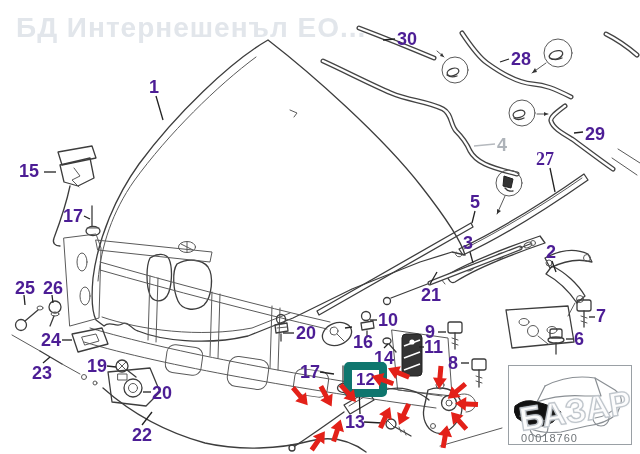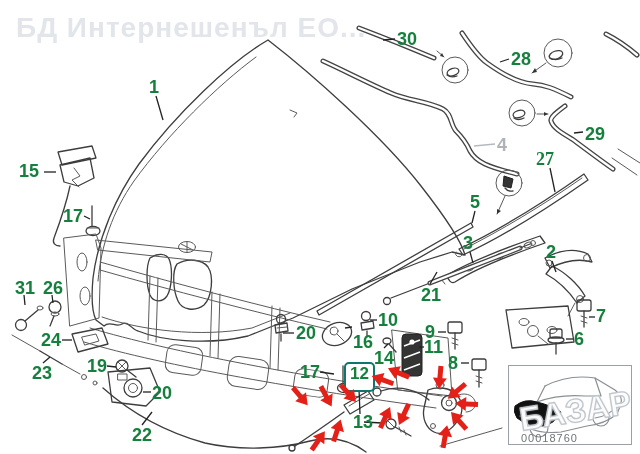--- a/index.html
+++ b/index.html
@@ -1,25 +1,25 @@
 <!DOCTYPE html>
 <html><head>
 <meta charset="utf-8">
 <style>
   html,body{margin:0;padding:0;background:#ffffff;}
   #stage{position:relative;width:640px;height:454px;background:#ffffff;overflow:hidden;
          font-family:"Liberation Sans", sans-serif;}
   #artwork{position:absolute;left:0;top:0;}
   .wm-top{position:absolute;left:16px;top:12px;font-size:28px;font-weight:700;
           letter-spacing:1px;color:#e2e6eb;white-space:nowrap;user-select:none;}
-  .plabel{position:absolute;font-size:18px;font-weight:700;color:#15803d;line-height:1;
+  .plabel{position:absolute;font-size:18px;font-weight:700;color:#4c1d95;line-height:1;
           white-space:nowrap;}
   .plabel.gray{color:#aeb3b9;}
-  .plabel.boxed{border:2px solid #0f766e;border-radius:5px;background:#ffffff;
-                padding:1px 4px 8px 4px;font-size:17px;}
+  .plabel.boxed{border:8px solid #0f766e;border-radius:5px;background:#ffffff;
+                padding:1px 4px 1px 4px;font-size:17px;}
   .red-arrow{position:absolute;width:26px;height:16px;}
   .copyright{position:absolute;left:20px;top:432px;font-size:14px;font-weight:700;color:#2b2b2b;}
   .thumb-box{position:absolute;left:508px;top:365px;width:122px;height:78px;
              border:1px solid #9aa0a5;background:#ffffff;}
   .thumb-num{position:absolute;left:12px;top:66px;font-size:11px;color:#6f7478;letter-spacing:1px;}
   .wm-bazar{position:absolute;left:519px;top:392px;font-size:33px;font-weight:700;
             color:rgba(255,255,255,0.93);-webkit-text-stroke:1.3px #c0c6cc;
             text-shadow:0 0 2px #cdd2d7;transform:rotate(-9deg);user-select:none;z-index:6;}
   .ln{stroke:#3d3d3d;stroke-width:1.3;fill:none;stroke-linecap:round;stroke-linejoin:round;}
   .ln2{stroke:#5a5a5a;stroke-width:1;fill:none;stroke-linecap:round;stroke-linejoin:round;}
@@ -339,22 +339,22 @@
       <div class="plabel" style="left: 353px; top: 318px; margin-top: 15px;">16</div>
       <div class="plabel" style="left: 296px; top: 324px;">20</div>
       <div class="plabel" style="left: 425px; top: 323px;">9</div>
       <div class="plabel" style="left: 424px; top: 338px;">11</div>
       <div class="plabel" style="left: 448px; top: 354px;">8</div>
       <div class="plabel" style="left: 596px; top: 307px;">7</div>
       <div class="plabel" style="left: 574px; top: 330px;">6</div>
       <div class="plabel" style="left: 374px; top: 349px;">14</div>
       <div class="plabel" style="left: 300px; top: 363px;">17</div>
       <div class="plabel boxed" style="left: 344px; top: 362px;">12</div>
-      <div class="plabel" style="left: 345px; top: 413px; margin-left: 8px;">13</div>
-      <div class="plabel" style="left: 15px; top: 279px;">31</div>
+      <div class="plabel" style="left: 345px; top: 413px;">13</div>
+      <div class="plabel" style="left: 15px; top: 279px;">25</div>
       <div class="plabel" style="left: 43px; top: 279px;">26</div>
       <div class="plabel" style="left: 41px; top: 331px;">24</div>
       <div class="plabel" style="left: 32px; top: 364px;">23</div>
       <div class="plabel" style="left: 87px; top: 357px;">19</div>
       <div class="plabel" style="left: 152px; top: 384px;">20</div>
       <div class="plabel" style="left: 132px; top: 426px;">22</div>
     </div>
 
   <div id="arrows">
       <div class="red-arrow" style="left: 287px; top: 388px; transform: rotate(50deg);"><svg width="26" height="16" viewBox="-13 -8 26 16">

